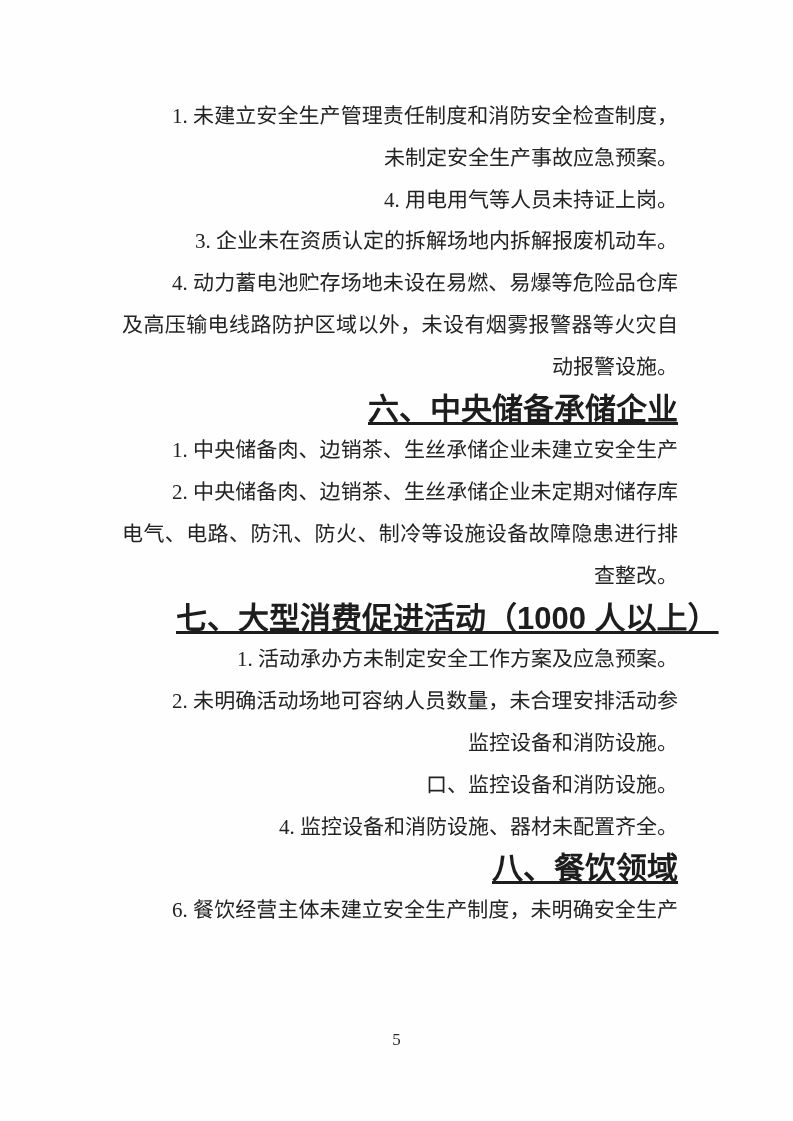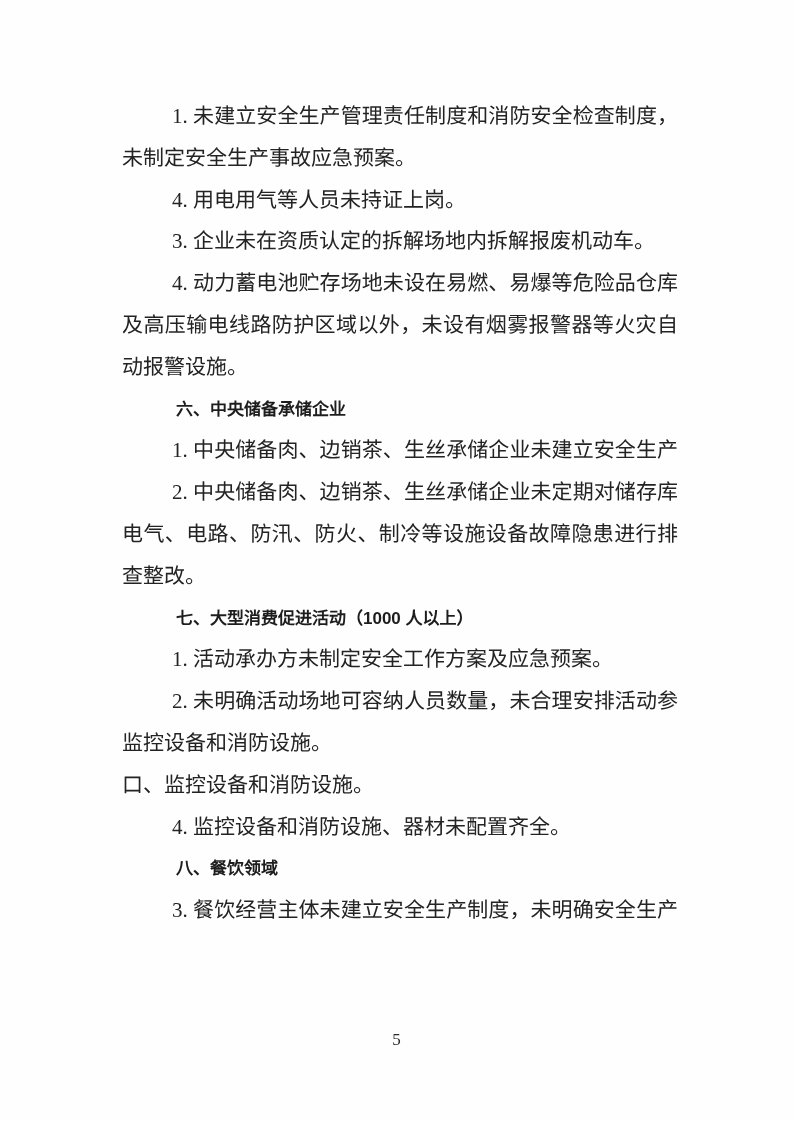--- a/index.html
+++ b/index.html
@@ -20,37 +20,38 @@
     left: 113px;
     top: 96px;
     width: 556px;
     margin-left: 9px;
   }
   .line {
     font-size: 21px;
     line-height: 41.8px;
     color: #232323;
     white-space: nowrap;
-    text-align: left;
+    text-align: right;
   }
   .line.indent {
     text-indent: 50px;
   }
   .line.justify {
     white-space: normal;
     text-align: justify;
     text-align-last: justify;
     text-justify: inter-character;
   }
   .line.heading {
     font-family: "Liberation Sans", "DejaVu Sans", sans-serif;
     font-weight: 700;
-    font-size: 17px;
+    font-size: 31px;
     color: #1d1d1d;
     text-indent: 54px;
+    text-decoration: underline;
   }
   .footer {
     position: absolute;
     top: 1030px;
     left: 0;
     width: 100%;
     text-align: center;
     font-size: 17px;
     color: #2a2a2a;
     font-family: "Liberation Serif", "DejaVu Serif", serif;
@@ -73,16 +74,16 @@
       <div class="line indent justify">2. 中央储备肉、边销茶、生丝承储企业未定期对储存库</div>
       <div class="line justify">电气、电路、防汛、防火、制冷等设施设备故障隐患进行排</div>
       <div class="line">查整改。</div>
       <div class="line heading indent">七、大型消费促进活动（1000 人以上）</div>
       <div class="line indent">1. 活动承办方未制定安全工作方案及应急预案。</div>
       <div class="line indent justify">2. 未明确活动场地可容纳人员数量，未合理安排活动参</div>
       <div class="line">监控设备和消防设施。</div>
       <div class="line">口、监控设备和消防设施。</div>
       <div class="line indent">4. 监控设备和消防设施、器材未配置齐全。</div>
       <div class="line heading indent">八、餐饮领域</div>
-      <div class="line indent justify">3. 餐饮经营主体未建立安全生产制度，未明确安全生产</div>
+      <div class="line indent justify">6. 餐饮经营主体未建立安全生产制度，未明确安全生产</div>
     </div>
   <div class="footer">5</div>
 </div>
 
 </body></html>

